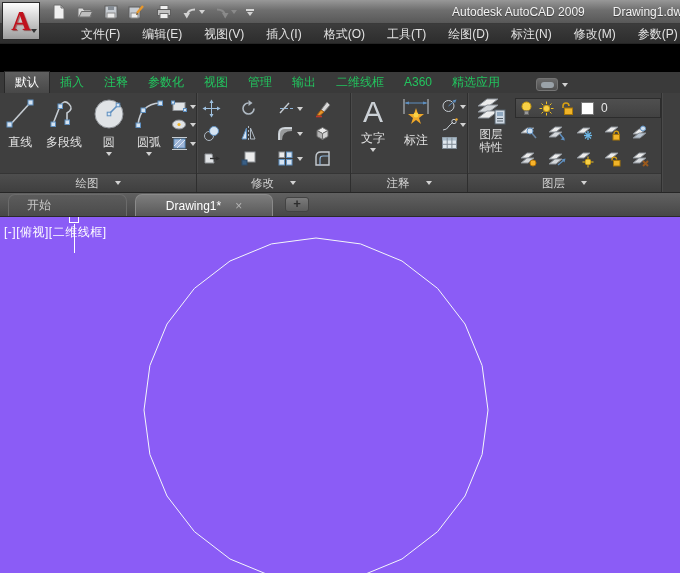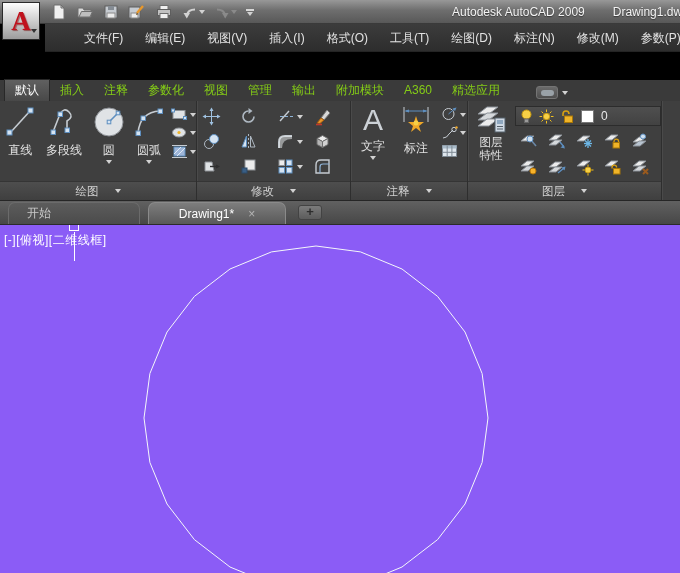--- a/index.html
+++ b/index.html
@@ -21,27 +21,27 @@
   .qat .btn { display:flex; align-items:center; gap:1px; }
   .caret { width:0; height:0; border-left:3px solid transparent; border-right:3px solid transparent;
     border-top:4px solid #d2d2d2; }
   .caret.dim { border-top-color:#8a8a8a; }
   .qat-more { display:flex; flex-direction:column; align-items:center; gap:1px; }
   .qat-more .bar { width:8px; height:2px; background:#d8d8d8; }
   .wtitle { position:absolute; left:452px; top:0; height:24px; display:flex; align-items:center;
     gap:28px; color:#f4f4f4; font-size:12px; text-shadow:0 1px 1px rgba(40,40,40,.7); white-space:nowrap; }
 
   
-  .menubar { height:28px; background:linear-gradient(#3c3c3c,#2d2d2d); flex:none;
-    display:flex; align-items:center; padding-left:28px; border-bottom:1px solid #242424;margin-left:45px; }
+  .menubar { height:20px; background:linear-gradient(#3c3c3c,#2d2d2d); flex:none;
+    display:flex; align-items:center; padding-left:70px; border-bottom:1px solid #242424; }
   .menu-item { color:#e2e2e2; font-size:12px; padding:0 11px; line-height:20px; white-space:nowrap; }
 
   
   .rtabs { height:21px; background:#3a3a3a; flex:none; display:flex; align-items:flex-end; padding-left:4px;margin-top:28px; }
-  .rtab { font-size:12px; color:#84cc16; padding:2px 10px 3px; line-height:16px; white-space:nowrap; }
+  .rtab { font-size:12px; color:#22c55e; padding:2px 10px 3px; line-height:16px; white-space:nowrap; }
   .rtab.active { background:linear-gradient(#606060,#484848); color:#fff;
     border:1px solid #282828; border-bottom:none; }
   .ropts { margin-left:26px; margin-bottom:2px; display:flex; align-items:center; gap:4px; }
   .ropts .pic { width:22px; height:13px; border:1px solid #747474; border-radius:3px;
     background:linear-gradient(#6a6a6a,#4f4f4f); position:relative; }
   .ropts .pic:after { content:""; position:absolute; left:4px; top:3px; width:13px; height:6px;
     border-radius:3px; background:#9aa2a8; }
 
   
   .ribbon { height:100px; background:#3f3f3f; flex:none; display:flex; border-bottom:1px solid #262626; }
@@ -63,21 +63,21 @@
     border:1px solid #2c2c2c; display:flex; align-items:center; gap:7px; padding:0 5px; }
   .layer-combo .zero { color:#e8e8e8; font-size:12px; }
   .layer-grid-row { display:flex; gap:4px; margin-top:4px; padding-left:2px; }
   .layer-grid-row .cell { width:24px; height:22px; display:flex; align-items:center; justify-content:center; }
   .lp-label { font-size:11.5px; color:#e3e3e3; line-height:13px; text-align:center; }
 
   
   .filetabs { height:24px; flex:none; background:linear-gradient(#616161,#474747);
     display:flex; align-items:flex-end; padding-left:8px; border-bottom:1px solid #2b2b2b; }
   .ftab { height:22px; border-radius:7px 7px 0 0; display:flex; align-items:center; font-size:12px; }
-  .ftab.start { width:132px; background:linear-gradient(#5c5c5c,#4b4b4b);
+  .ftab.start { width:119px; background:linear-gradient(#5c5c5c,#4b4b4b);
     border:1px solid #6b6b6b; border-bottom:none; color:#c9c9c9; padding-left:18px; }
   .ftab.active { width:138px; background:linear-gradient(#7d7d7d,#595959);
     border:1px solid #8a8a8a; border-bottom:none; color:#fff; justify-content:center; gap:14px; margin-left:8px; }
   .ftab .x { color:#b4b4b4; font-size:12px; line-height:12px; }
   .newtab { width:24px; height:15px; margin:0 0 4px 12px; border-radius:3px;
     background:linear-gradient(#7b7b7b,#5c5c5c); border:1px solid #434343;
     color:#2d2d2d; font-weight:700; font-size:13px; line-height:12px; text-align:center; }
 
   
   .canvas { flex:1; background:#8b5cf6; position:relative; overflow:hidden; }
@@ -172,21 +172,21 @@
   </div>
 
   <div class="rtabs">
     <span class="rtab active">默认</span>
     <span class="rtab">插入</span>
     <span class="rtab">注释</span>
     <span class="rtab">参数化</span>
     <span class="rtab">视图</span>
     <span class="rtab">管理</span>
     <span class="rtab">输出</span>
-    <span class="rtab">附加模块</span>
+    <span class="rtab">二维线框</span>
     <span class="rtab">A360</span>
     <span class="rtab">精选应用</span>
     <span class="ropts">
       <span class="pic"></span>
       <span class="caret"></span>
     </span>
   </div>
 
   <div class="ribbon">
 

